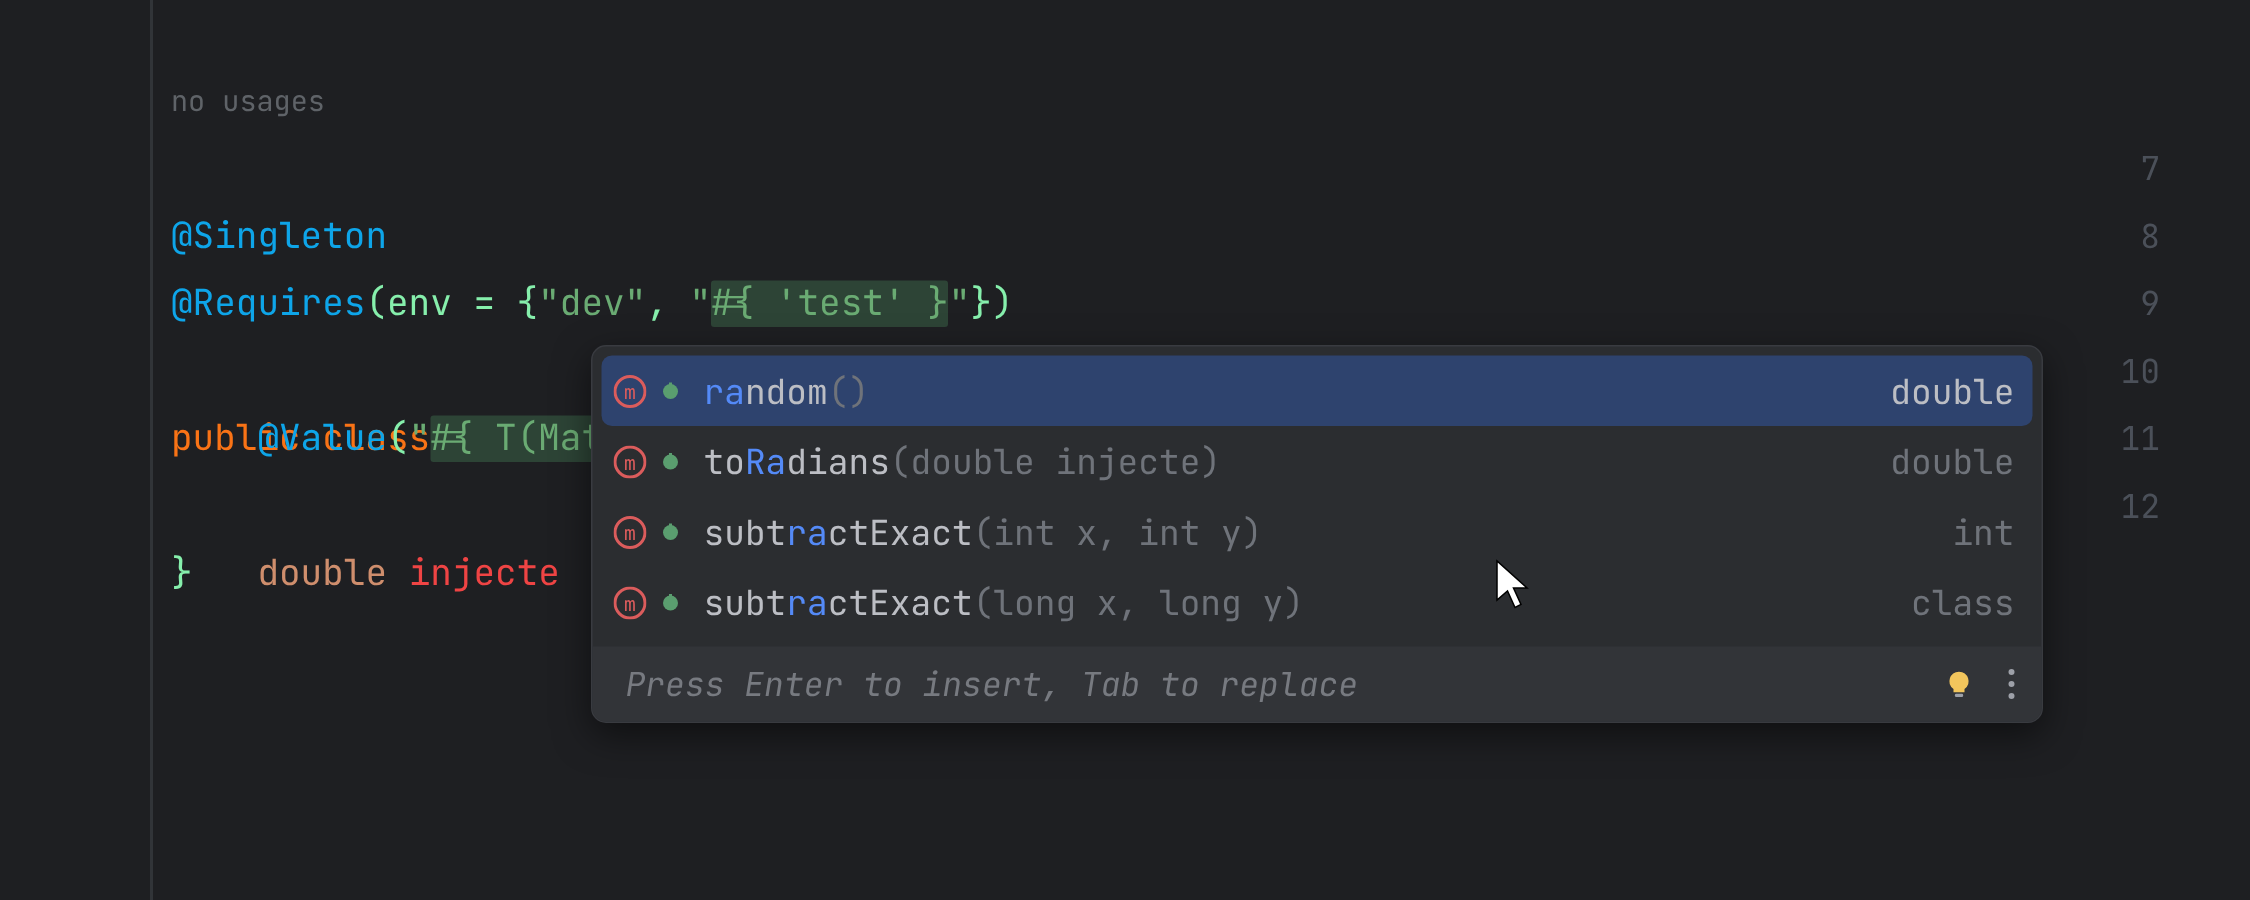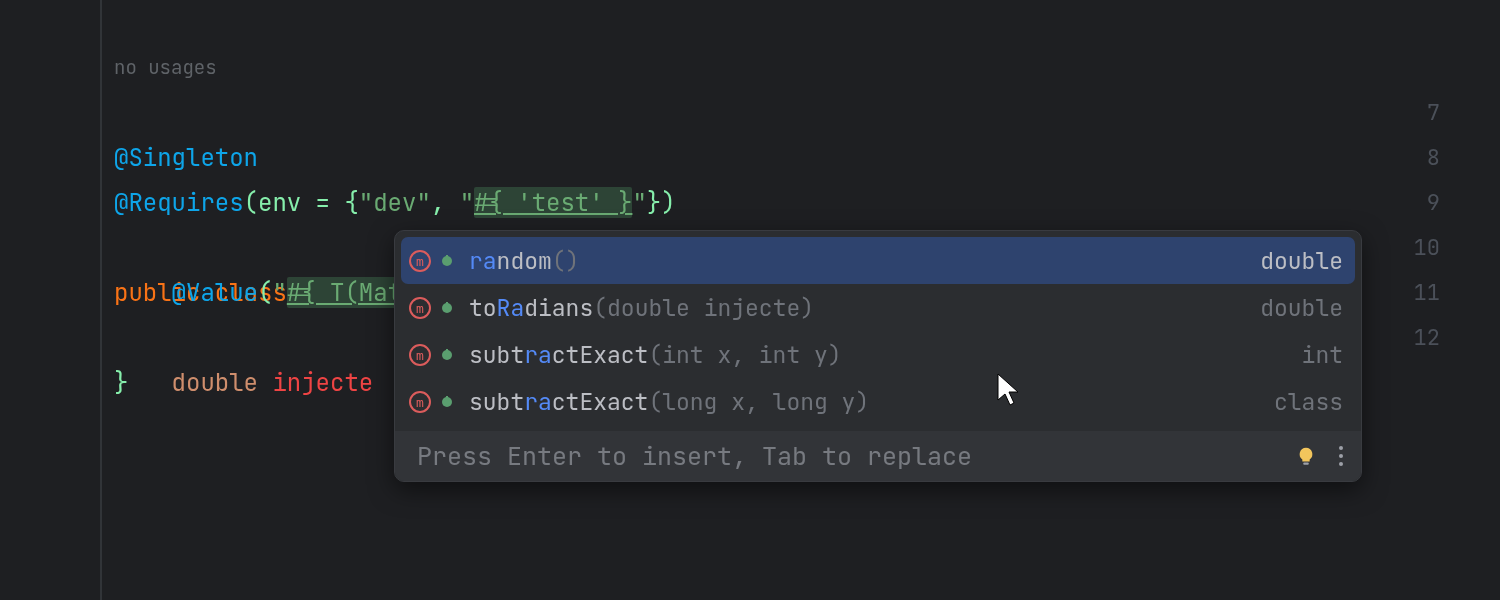--- a/index.html
+++ b/index.html
@@ -63,21 +63,21 @@
   }
 
   
   .inlay    { color: #5f6368; font-size: 19px; }
   .ann      { color: #0ea5e9; }
   .keyword  { color: #f97316; }
   .paren    { color: #86efac; }
   .ident    { color: #ef4444; }
   .classname{ color: #bcbec4; }
   .str      { color: #6aab73; }
-  .strexpr  { color: #6aab73; background: #2d4436; border-radius: 2px; text-decoration: underline; }
+  .strexpr  { color: #6aab73; background: #2d4436; border-radius: 2px; }
   .fieldtype{ color: #cf8e6d; }
   .squiggle { border-bottom: 2px dotted #e05555; }
 
   .caret {
     display: inline-block;
     width: 2px;
     height: 28px;
     background: #bcbec4;
     vertical-align: -4px;
     margin: 0 -1px;
@@ -122,22 +122,23 @@
   .popup-type { margin-left: auto; color: #6f737a; }
   .popup-item.selected .popup-type { color: #bcbec4; }
 
   .popup-footer {
     display: flex;
     align-items: center;
     height: 50px;
     padding: 0 14px 0 22px;
     background: #323438;
     color: #777a80;
-    font-size: 25px;
+    font-size: 22px;
     margin-top: 6px;
+    font-style: italic;
   }
   .popup-footer .spacer { flex: 1; }
   .bulb {
     width: 22px; height: 22px;
     margin-right: 18px;
   }
   .dots {
     display: flex; flex-direction: column; gap: 4px;
     padding: 4px;
   }

